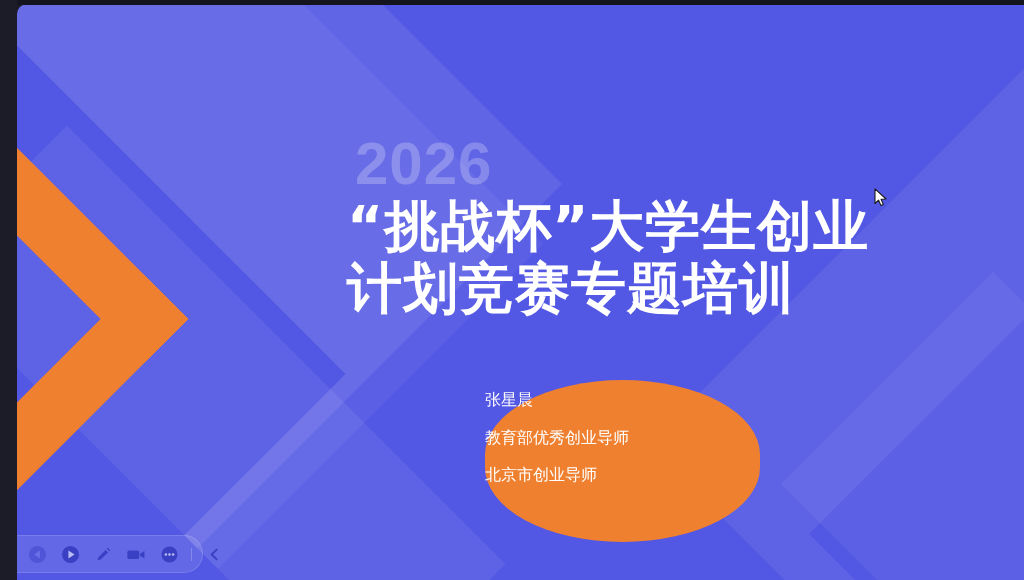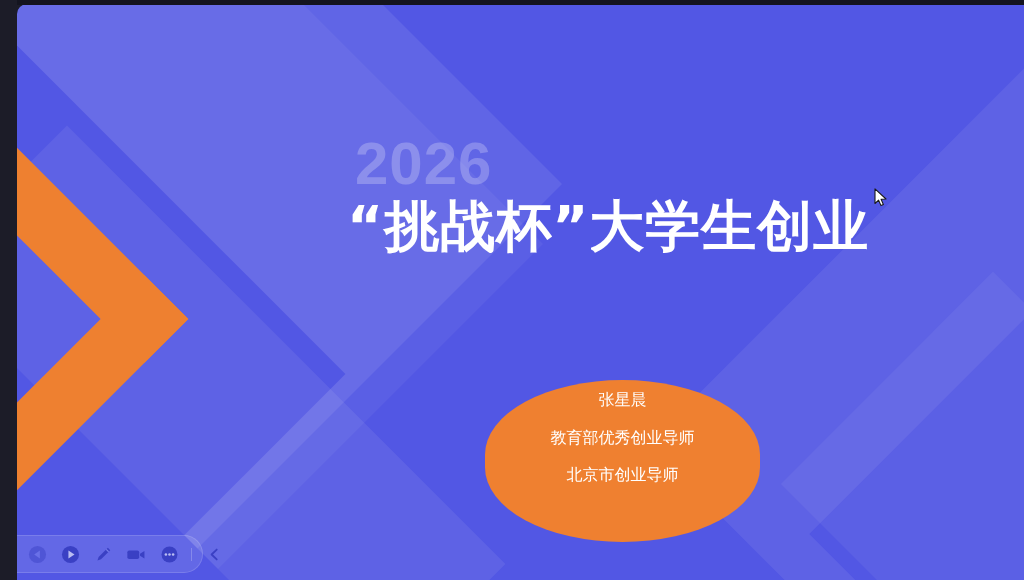--- a/index.html
+++ b/index.html
@@ -106,21 +106,21 @@
   }
 
   
   #badge{
     position:absolute; left:468px; top:376px;
     width:275px; height:162px;
     background:#EF8030;
     border-radius:50% / 46%;
     z-index:12;
     display:flex; flex-direction:column;
-    align-items:center; justify-content:flex-start;
+    align-items:flex-start; justify-content:flex-start;
     padding-top:12px;
   }
   .badge-line{
     color:#ffffff;
     font-size:16px;
     line-height:1;
     margin-bottom:22px;
     white-space:nowrap;
     font-family:"DejaVu Sans","Liberation Sans",sans-serif;
   }
@@ -178,20 +178,21 @@
     <div class="deco" id="deco-chev-lb-cut"></div>
     <div class="deco" id="deco-orange"></div>
     <div class="deco" id="deco-chev-rt-1"></div>
     <div class="deco" id="deco-chev-rt-cut"></div>
     <div class="deco" id="deco-chev-rt-2"></div>
 
     <div id="year">2026</div>
 
     <div id="title">
       <div class="title-line">“挑战杯”大学生创业</div>
+      <div class="title-line">计划竞赛专题培训</div>
     </div>
 
     <div id="badge">
       <div class="badge-line">张星晨</div>
       <div class="badge-line">教育部优秀创业导师</div>
       <div class="badge-line">北京市创业导师</div>
     </div>
 
     <div id="toolbar">
 

